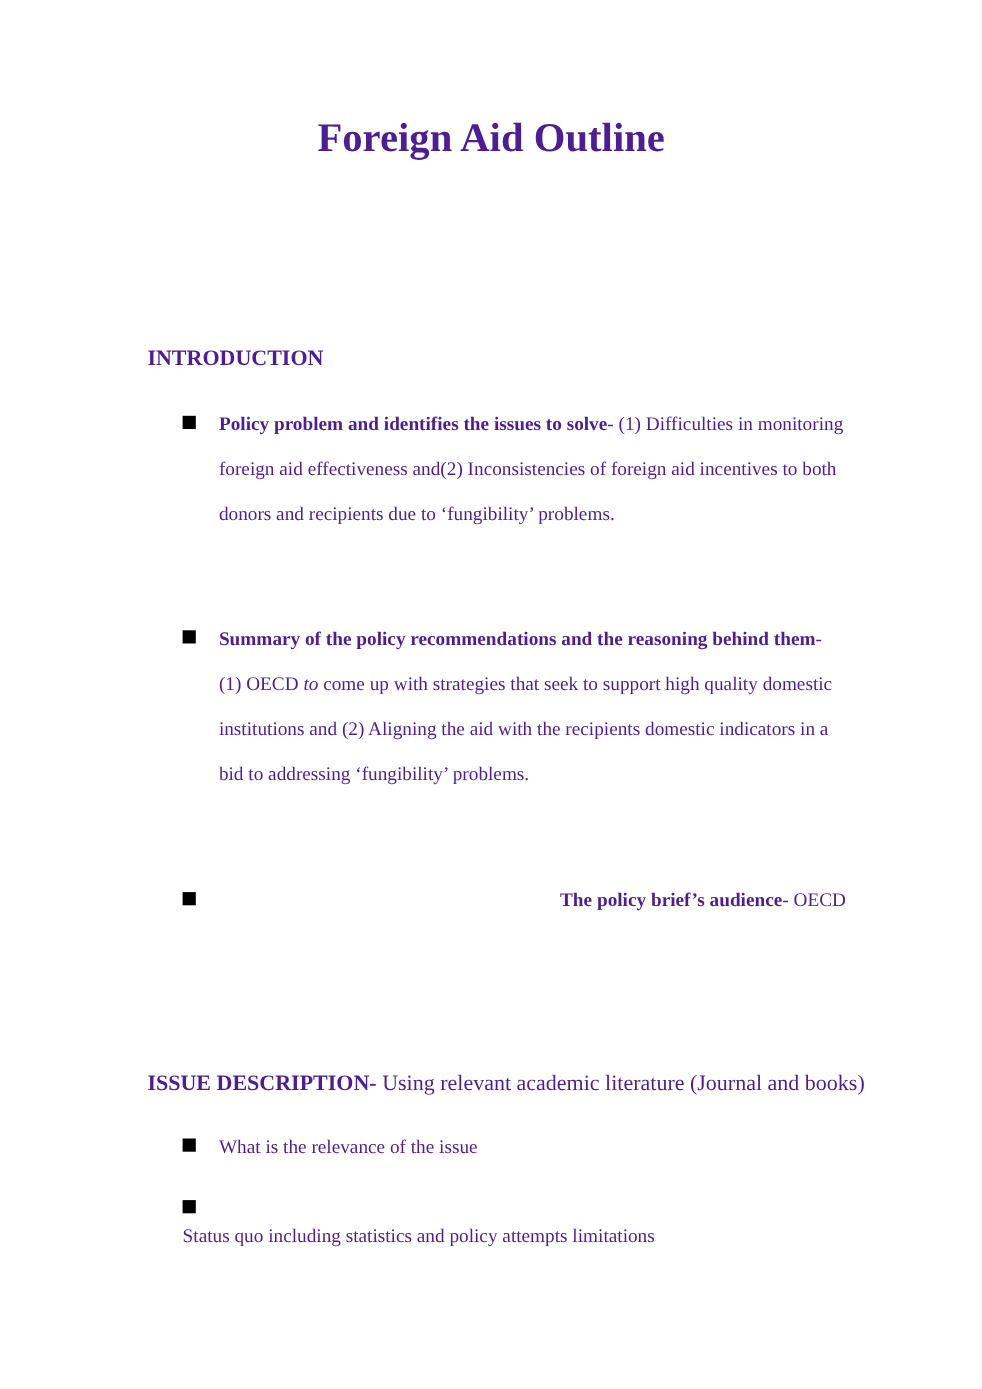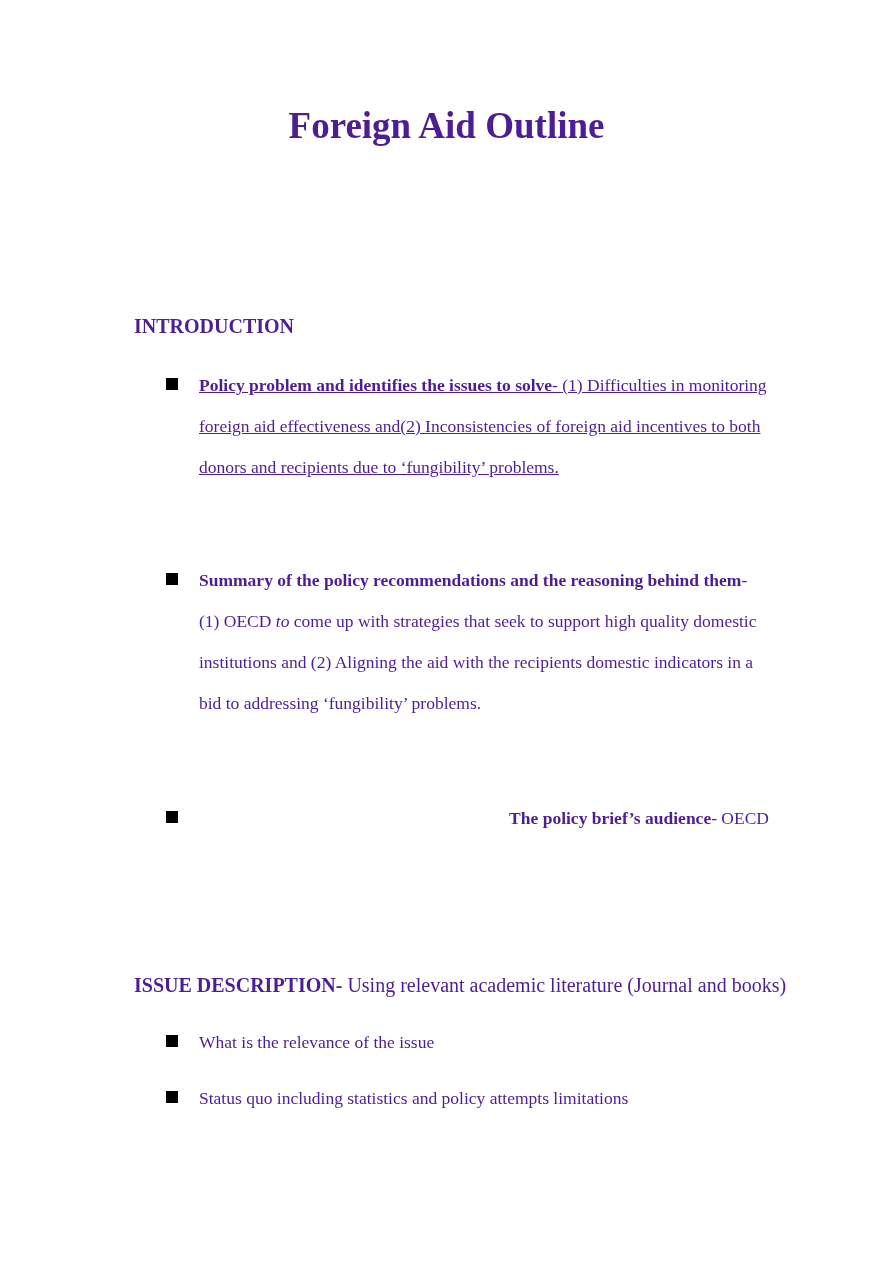--- a/index.html
+++ b/index.html
@@ -44,25 +44,25 @@
     background: #000000;
     margin-top: 13px;
     margin-right: 21px;
   }
   .bullet-text {
     margin: 0;
     width: 570px;
     font-size: 17.5px;
     line-height: 41px;
   }
-  .item-1 { margin-top: 28px; text-decoration: underline; }
+  .item-1 { margin-top: 28px; }
   .item-2 { margin-top: 72px; }
   .item-3 { margin-top: 74px; text-align: right; }
   .item-4 { margin-top: 16px; }
-  .item-5 { margin-top: 15px; }
+  .item-5 { margin-top: 15px; flex-direction: column; }
 </style>
 </head>
 <body>
 
 <div class="page">
 
   <h1 class="doc-title">Foreign Aid Outline</h1>
 
   <h2 class="section-heading">INTRODUCTION</h2>
 

